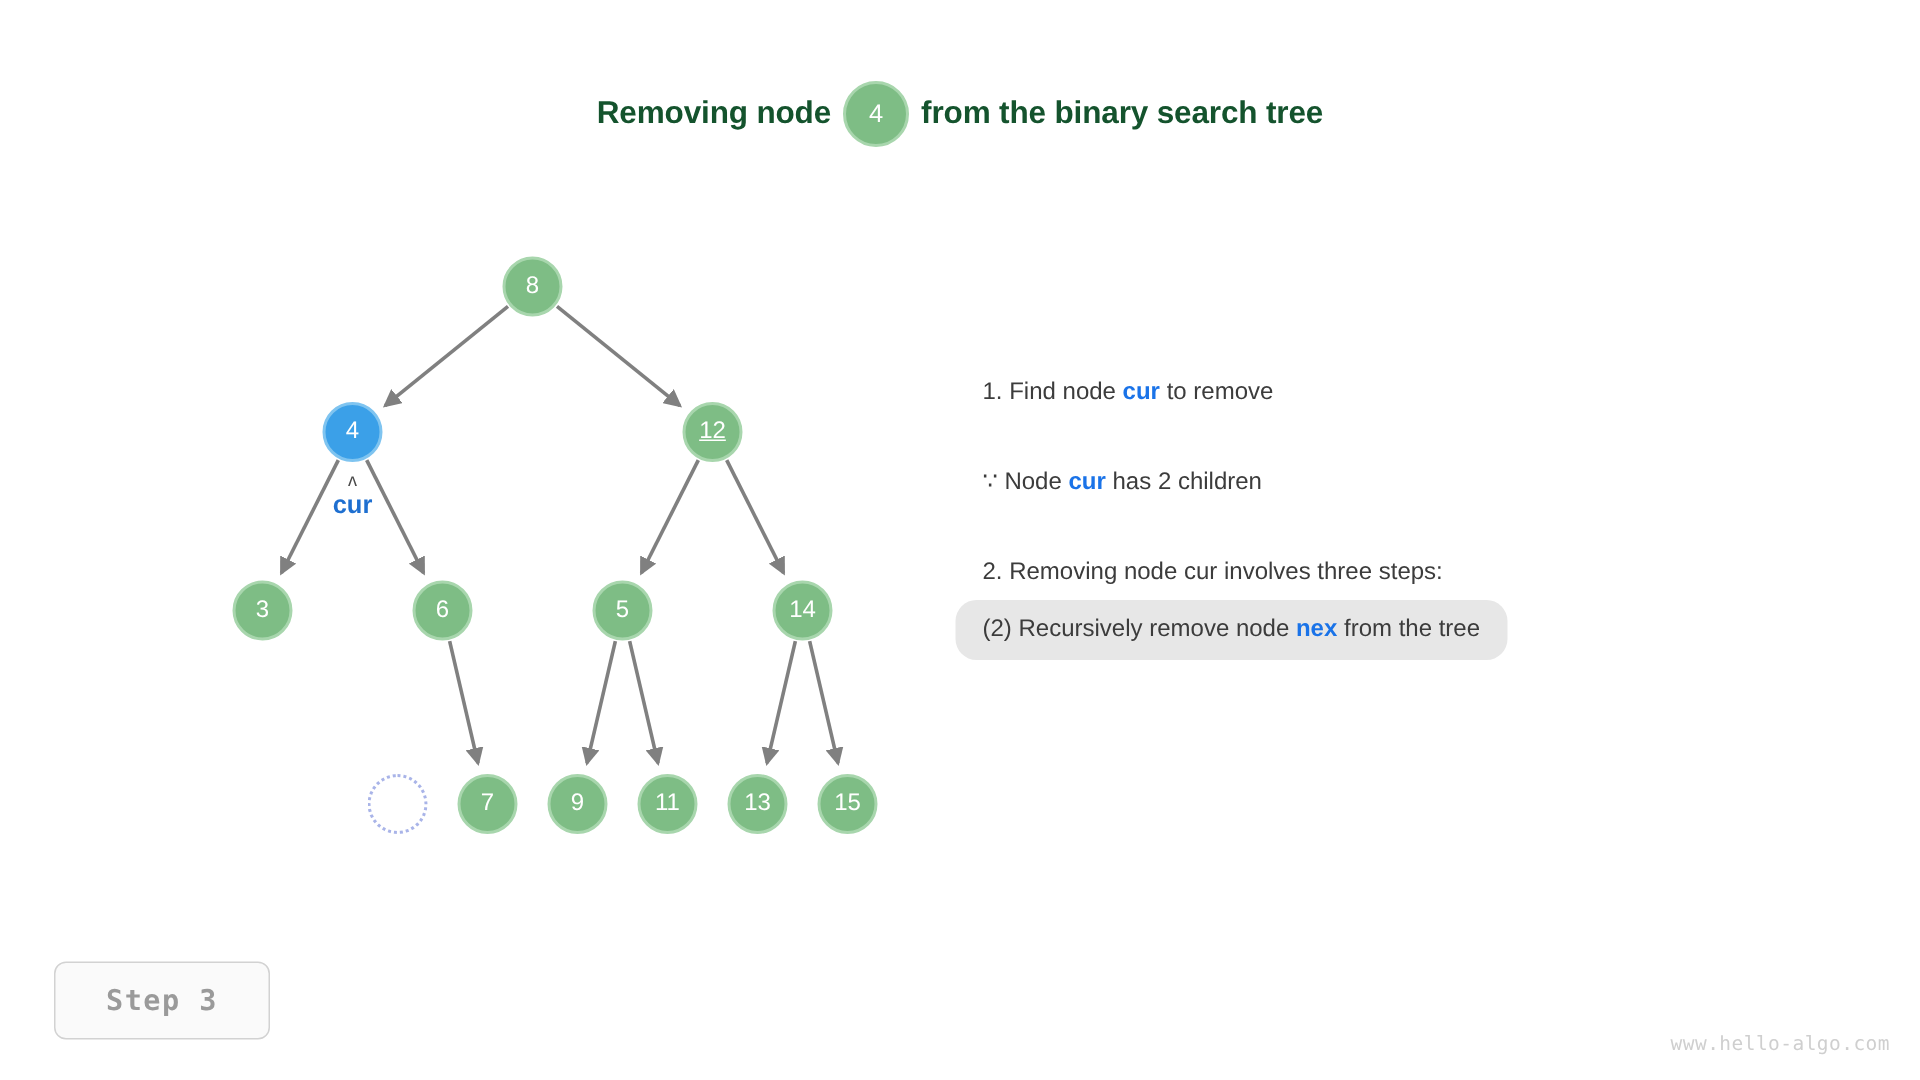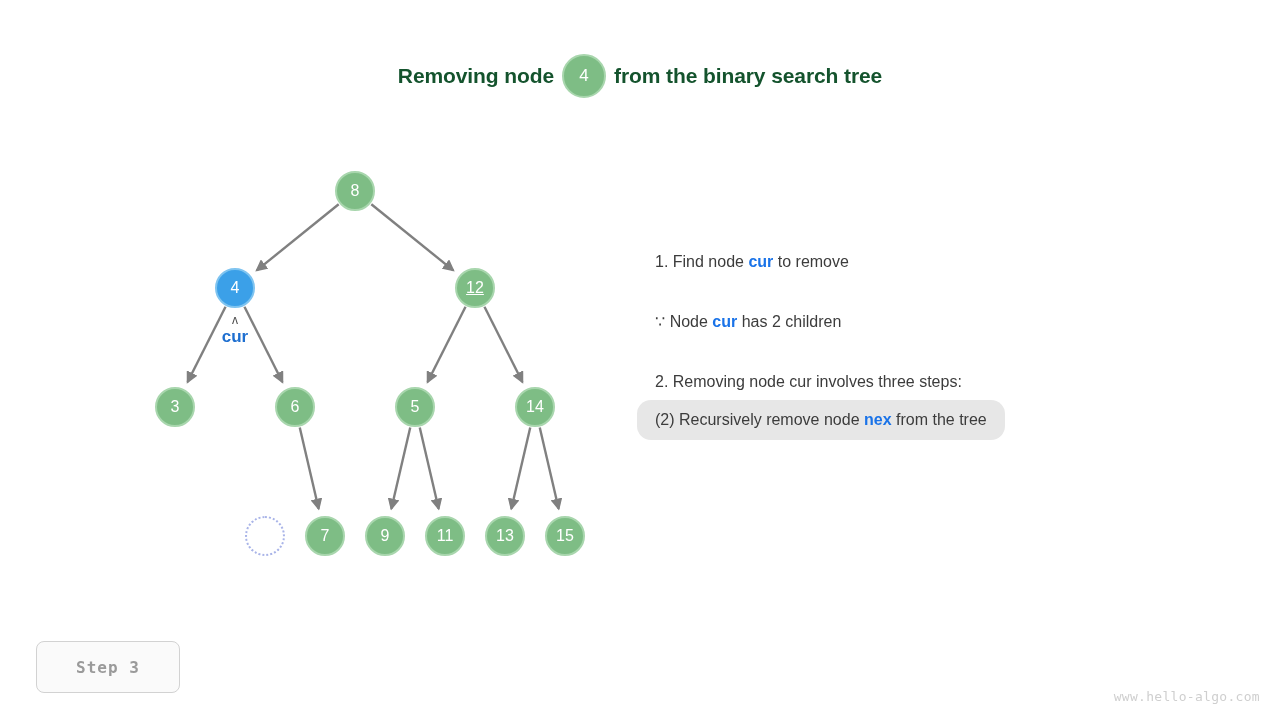--- a/index.html
+++ b/index.html
@@ -152,21 +152,21 @@
     top: 641px;
     width: 144px;
     height: 52px;
     border: 1px solid #d2d2d2;
     border-radius: 8px;
     background: #fafafa;
     display: flex;
     align-items: center;
     justify-content: center;
     font-family: "DejaVu Sans Mono", monospace;
-    font-size: 16px;
+    font-size: 19px;
     font-weight: bold;
     color: #9a9a9a;
     letter-spacing: 1px;
     box-sizing: border-box;
   }
 
   
   #watermark {
     position: absolute;
     right: 20px;

